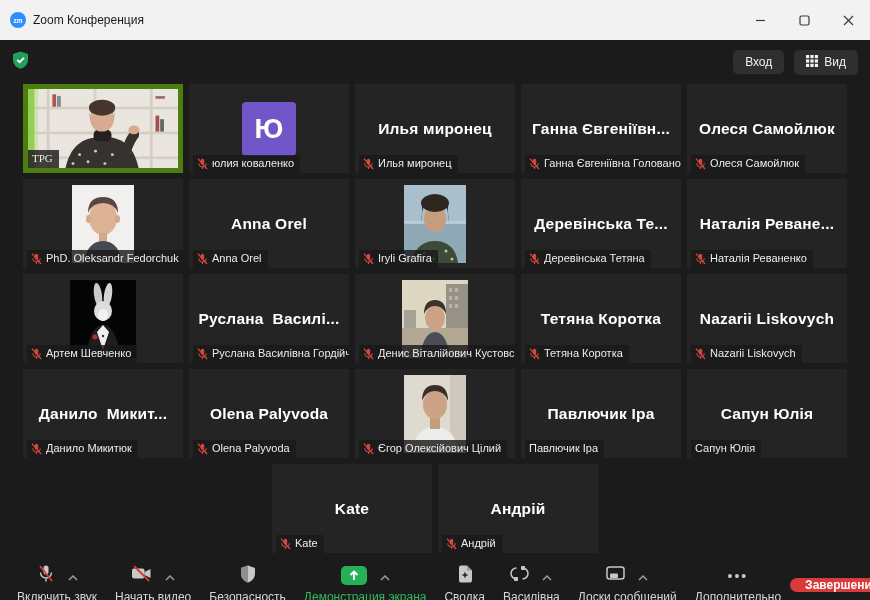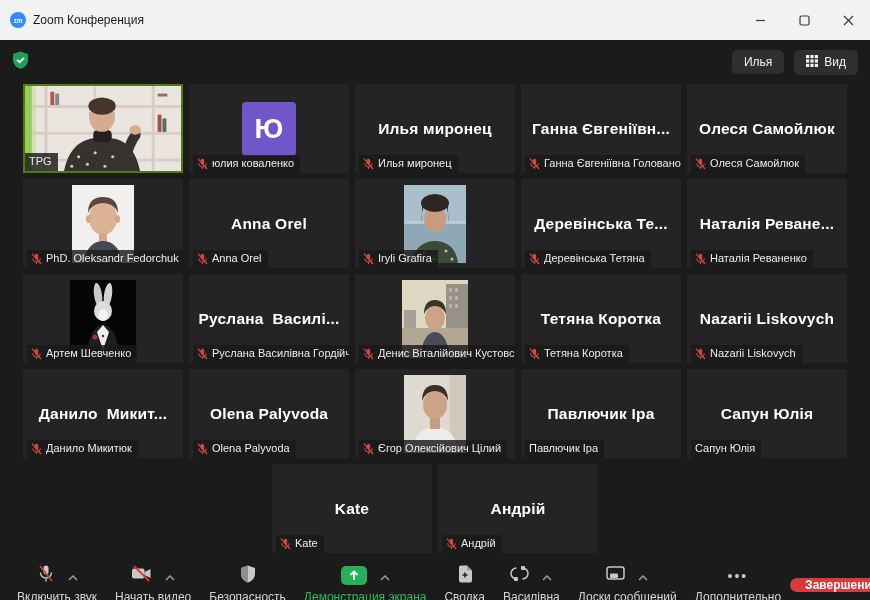--- a/index.html
+++ b/index.html
@@ -17,21 +17,21 @@
   .win-btn{width:44px;display:flex;align-items:center;justify-content:center;color:#3a3a3a;cursor:default;}
   
   .app{height:572px;background:#1b1b1b;display:flex;flex-direction:column;}
   .topbar{height:44px;display:flex;align-items:center;padding:0 12px;}
   .top-right{margin-left:auto;display:flex;align-items:center;gap:10px;}
   .pill-btn{background:#2f2f2f;color:#f2f2f2;font-size:12px;padding:5px 12px;border-radius:5px;
     display:flex;align-items:center;gap:6px;cursor:default;}
   
   .grid{width:826px;margin:0 auto;display:flex;flex-wrap:wrap;gap:6px;justify-content:center;}
   .tile{width:160px;height:89px;background:#242424;position:relative;overflow:hidden;box-sizing:border-box;}
-  .tile.active{border:2px solid #4d7c0f;box-shadow:0 0 0 1px #8fbf3f inset;}
+  .tile.active{border:5px solid #4d7c0f;box-shadow:0 0 0 1px #8fbf3f inset;font-family:Liberation Serif, serif;}
   .center-name{position:absolute;inset:0;display:flex;align-items:center;justify-content:center;
     color:#fff;font-weight:bold;font-size:15.5px;white-space:pre;letter-spacing:.2px;}
   .center-wrap{position:absolute;inset:0;display:flex;align-items:center;justify-content:center;}
   .avatar{width:54px;height:54px;border-radius:4px;display:flex;align-items:center;justify-content:center;
     color:#fff;font-size:28px;font-weight:bold;}
   .scene{position:absolute;inset:0;display:flex;align-items:center;justify-content:center;}
   .scene.full svg{width:100%;height:100%;}
   .tile-label{position:absolute;left:4px;bottom:0;max-width:160px;box-sizing:border-box;
     background:rgba(26,26,26,.82);color:#ededed;font-size:11px;line-height:13px;
     padding:2px 6px 3px 4px;display:flex;align-items:center;gap:4px;white-space:nowrap;overflow:hidden;}
@@ -78,21 +78,21 @@
 <div class="app">
   <div class="topbar">
     <div>
       <svg width="17" height="18" viewBox="0 0 17 18">
         <path d="M8.5 0.5 L16 3 V8.5 C16 13.5 12.8 16.7 8.5 17.7 C4.2 16.7 1 13.5 1 8.5 V3 Z" fill="#21a05a"></path>
         <path d="M5.2 8.8 L7.6 11.2 L12 6.8" stroke="#fff" stroke-width="1.8" fill="none"></path>
       </svg>
     </div>
     <div class="top-right">
       <div class="pill-btn">
-        <span>Илья</span>
+        <span>Вход</span>
       </div>
       <div class="pill-btn">
         <span>
           <svg width="12" height="12" viewBox="0 0 12 12" fill="#f2f2f2">
             <rect x="0" y="0" width="3.2" height="3.2"></rect>
               <rect x="4.4" y="0" width="3.2" height="3.2"></rect>
               <rect x="8.8" y="0" width="3.2" height="3.2"></rect>
             <rect x="0" y="4.4" width="3.2" height="3.2"></rect>
               <rect x="4.4" y="4.4" width="3.2" height="3.2"></rect>
               <rect x="8.8" y="4.4" width="3.2" height="3.2"></rect>

